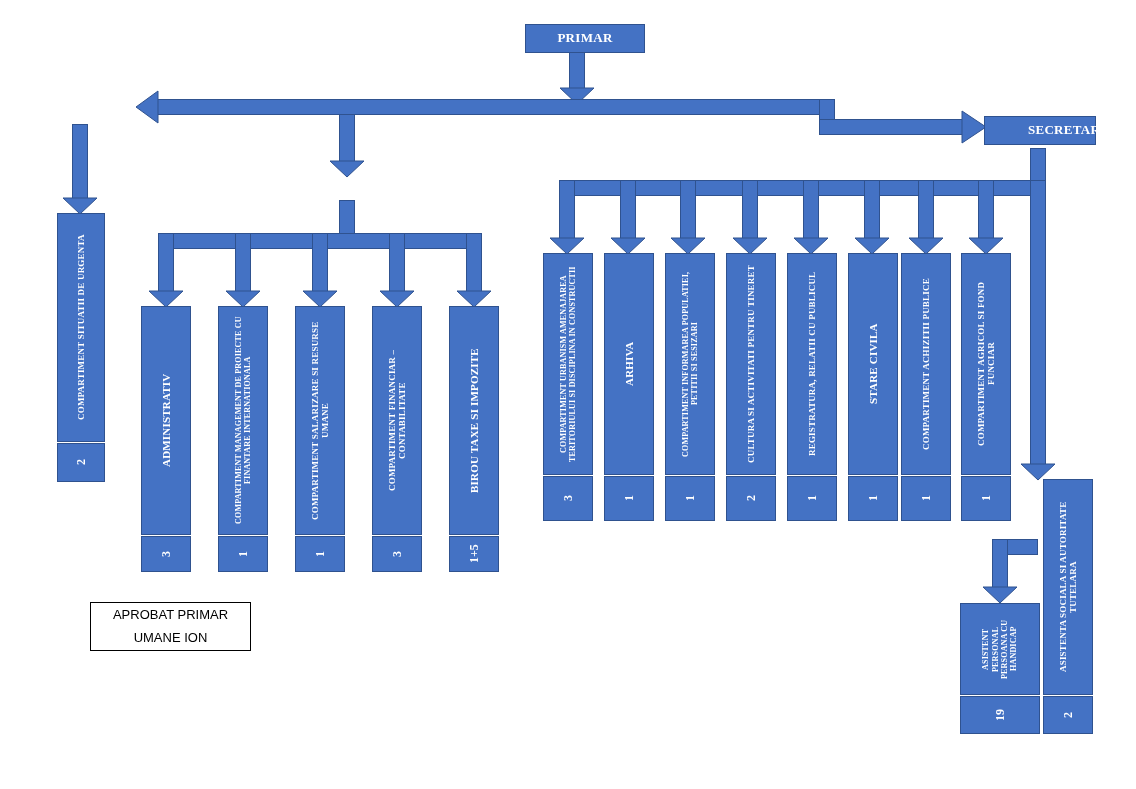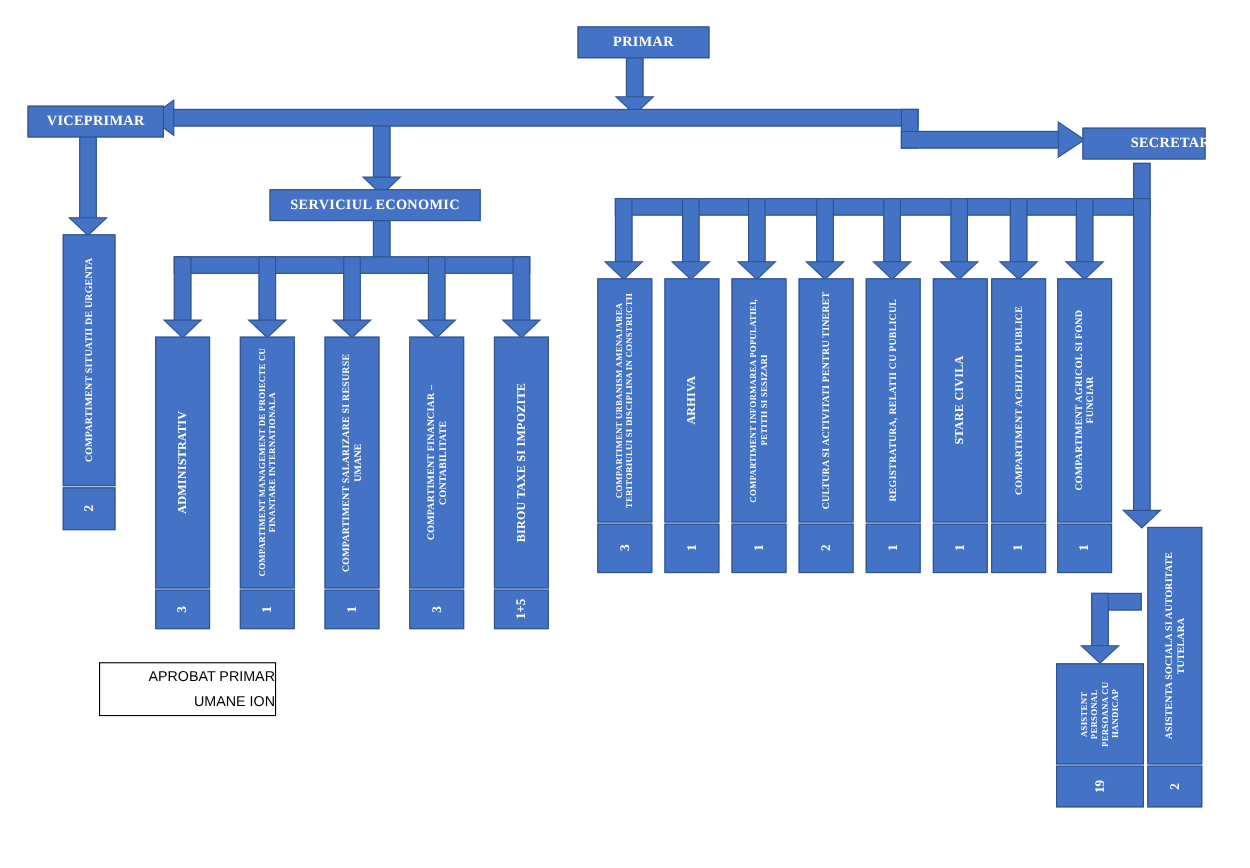--- a/index.html
+++ b/index.html
@@ -60,21 +60,21 @@
 
   
   .approval{
     position:absolute;
     border:1px solid #000000;
     background:#ffffff;
     color:#000000;
     font-family:"Liberation Sans", sans-serif;
     font-size:13px;
     display:flex;flex-direction:column;
-    align-items:flex-end;justify-content:center;
+    align-items:center;justify-content:center;
     box-sizing:border-box;
     line-height:1.7;
   }
 </style>
 </head>
 <body>
 
 <div id="stage">
 
   <div class="bar" style="left:569px;top:52px;width:16px;height:40px;"></div>
@@ -182,25 +182,23 @@
     </svg>
 
   <div class="bar" style="left:992px;top:539px;width:46px;height:16px;"></div>
   <div class="bar" style="left:992px;top:539px;width:16px;height:52px;"></div>
   <svg class="arrow-svg" style="left:983px;top:587px;width:34px;height:16px;" viewBox="0 0 34 16">
       <polygon points="0,0 34,0 17,16"></polygon>
     </svg>
 
   <div class="node h" style="left:525px;top:24px;width:120px;height:29px;">PRIMAR</div>
 
-  <div class="node h" style="left:25px;top:96px;width:124px;height:29px;">VICEPRIMAR</div>
 
   <div class="node h" style="left:984px;top:116px;width:112px;height:29px;padding-left:48px;">SECRETAR</div>
 
-  <div class="node h" style="left:245px;top:172px;width:192px;height:29px;">SERVICIUL ECONOMIC</div>
 
   <div class="node v small" style="left:57px;top:213px;width:48px;height:229px;">COMPARTIMENT SITUATII DE URGENTA</div>
   <div class="count" style="left:57px;top:443px;width:48px;height:39px;">2</div>
 
   <div class="node v" style="left:141px;top:306px;width:50px;height:229px;">ADMINISTRATIV</div>
   <div class="count" style="left:141px;top:536px;width:50px;height:36px;">3</div>
 
   <div class="node v tiny" style="left:218px;top:306px;width:50px;height:229px;">COMPARTIMENT MANAGEMENT DE PROIECTE CU FINANTARE INTERNATIONALA</div>
   <div class="count" style="left:218px;top:536px;width:50px;height:36px;">1</div>
 

